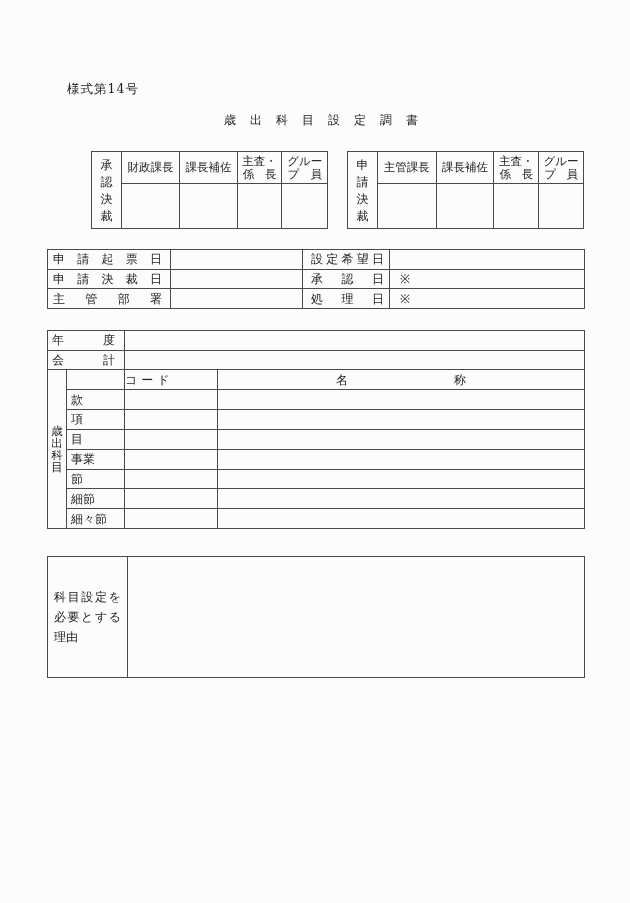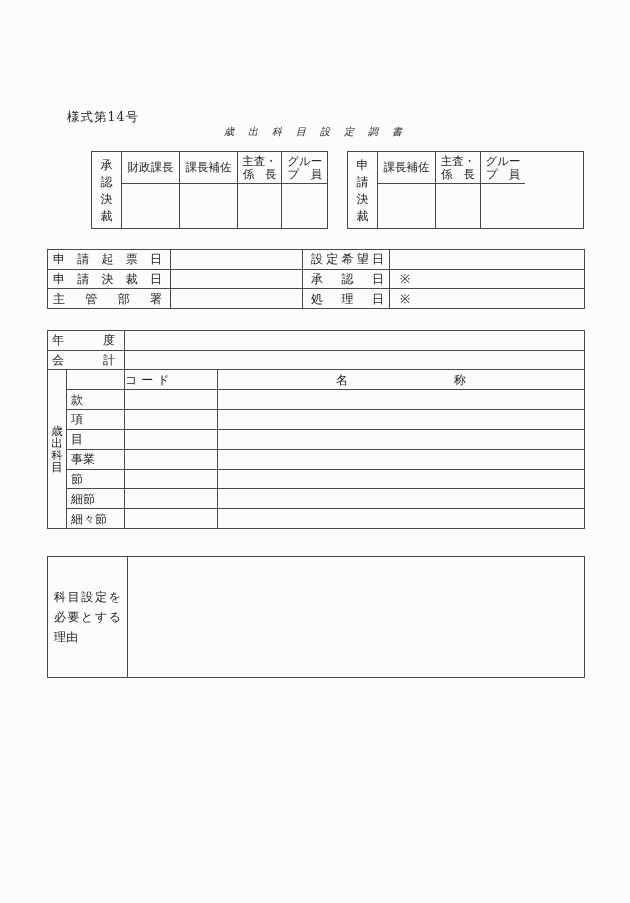--- a/index.html
+++ b/index.html
@@ -6,22 +6,22 @@
   * { margin:0; padding:0; box-sizing:border-box; }
   html,body { background:#fff; }
   body {
     width:630px; height:903px; position:relative;
     background:#fcfcfc; color:var(--tc);
     font-family:"DejaVu Serif","Liberation Serif",serif;
     font-size:12px; overflow:hidden;
   }
   .abs { position:absolute; }
 
-  #form-number { left:67px; top:81px; font-size:12.5px; letter-spacing:1px;margin-top:28px; }
-  #title { left:224px; top:125px; font-size:10px; letter-spacing:14px; white-space:nowrap;font-style:italic; }
+  #form-number { left:67px; top:81px; font-size:12.5px; letter-spacing:1px; }
+  #title { left:224px; top:112px; font-size:12px; letter-spacing:14px; white-space:nowrap; }
 
   
   .h-just { display:flex; justify-content:space-between; align-items:center; }
   .v-spread { display:flex; flex-direction:column; justify-content:space-between; align-items:center; }
   .v-center { display:flex; flex-direction:column; justify-content:center; align-items:center; }
 
   
   .stamp { display:flex; border:1px solid var(--bc); height:78px; width:237px; top:151px; }
   .stamp-side { width:30px; border-right:1px solid var(--bc); padding:5px 0; font-size:12px; }
   .stamp-col { display:flex; flex-direction:column; border-right:1px solid var(--bc); }
@@ -106,20 +106,27 @@
   </div>
 </div>
 
 <div class="abs stamp" style="left:347px;">
   <div class="stamp-side v-spread">
       <span>申</span>
       <span>請</span>
       <span>決</span>
       <span>裁</span>
     </div>
+  <div class="stamp-col" style="width:59px;">
+    <div class="stamp-hdr">
+      <div class="hdr-line1">主管課長</div>
+
+    </div>
+    <div class="stamp-body"></div>
+  </div>
   <div class="stamp-col" style="width:58px;">
     <div class="stamp-hdr">
       <div class="hdr-line1">課長補佐</div>
 
     </div>
     <div class="stamp-body"></div>
   </div>
   <div class="stamp-col" style="width:45px;">
     <div class="stamp-hdr">
       <div class="hdr-line1">主査・</div>

